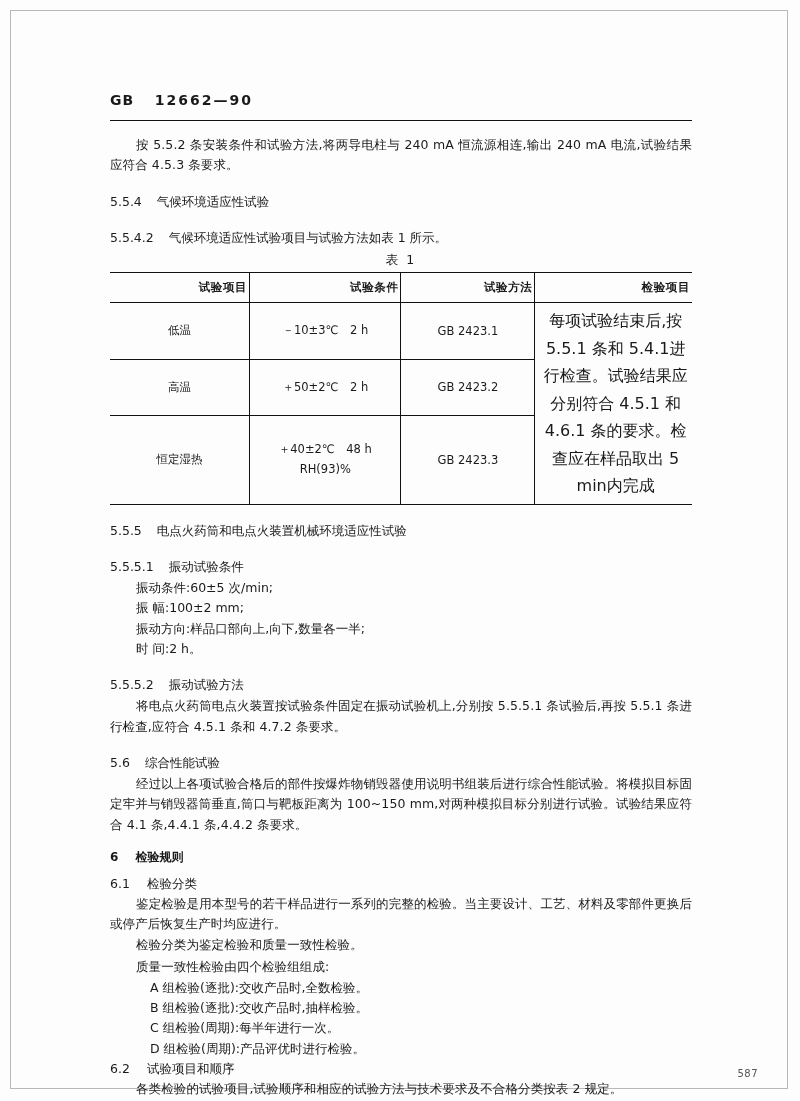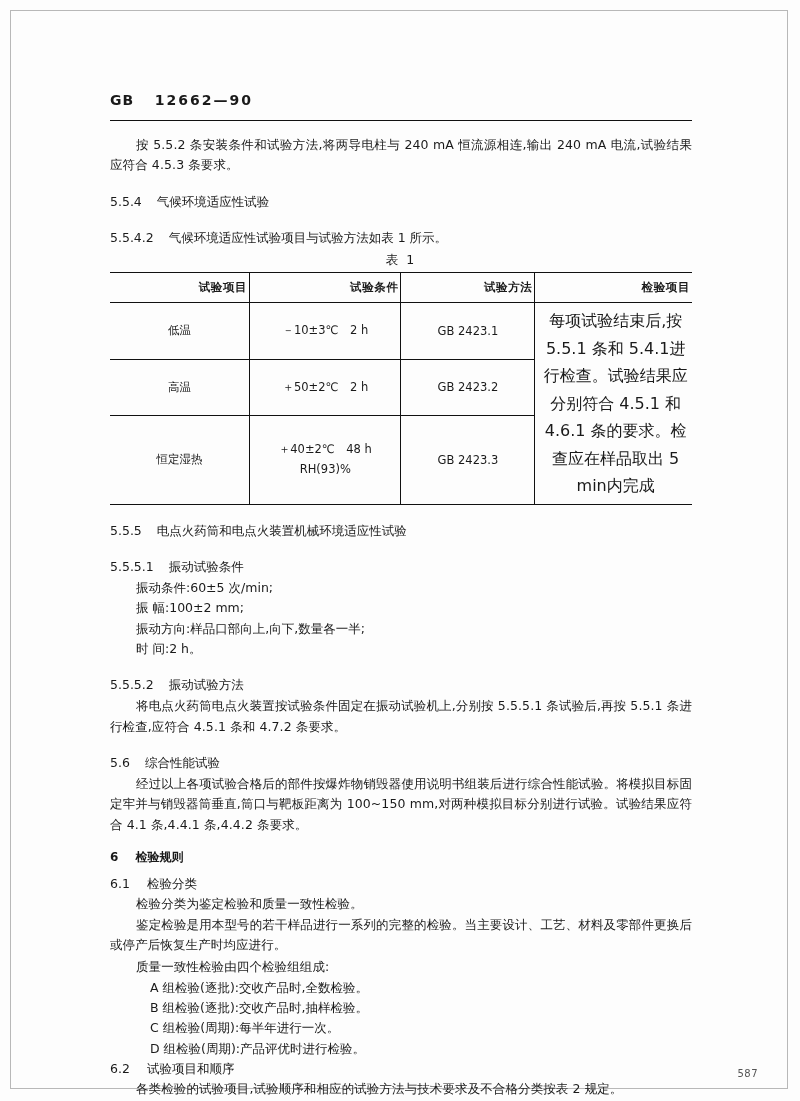--- a/index.html
+++ b/index.html
@@ -231,22 +231,22 @@
 
     <p class="h-sec">
       <span class="num">6</span>
       <span>检验规则</span>
     </p>
 
     <p class="h-sub">
       <span class="num">6.1</span>
       <span>检验分类</span>
     </p>
+    <p class="para indent">鉴定检验是用本型号的若干样品进行一系列的完整的检验。当主要设计、工艺、材料及零部件更换后或停产后恢复生产时均应进行。</p>
     <p class="para indent">检验分类为鉴定检验和质量一致性检验。</p>
-    <p class="para indent">鉴定检验是用本型号的若干样品进行一系列的完整的检验。当主要设计、工艺、材料及零部件更换后或停产后恢复生产时均应进行。</p>
     <p class="para indent">质量一致性检验由四个检验组组成:</p>
 
     <p class="sub-line2">A 组检验(逐批):交收产品时,全数检验。</p>
     <p class="sub-line2">B 组检验(逐批):交收产品时,抽样检验。</p>
     <p class="sub-line2">C 组检验(周期):每半年进行一次。</p>
     <p class="sub-line2">D 组检验(周期):产品评优时进行检验。</p>
 
     <p class="h-sub" style="margin-top:2px;">
       <span class="num">6.2</span>
       <span>试验项目和顺序</span>

